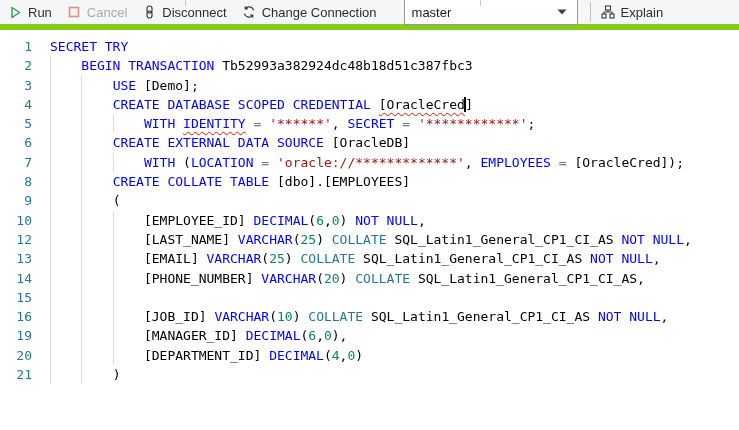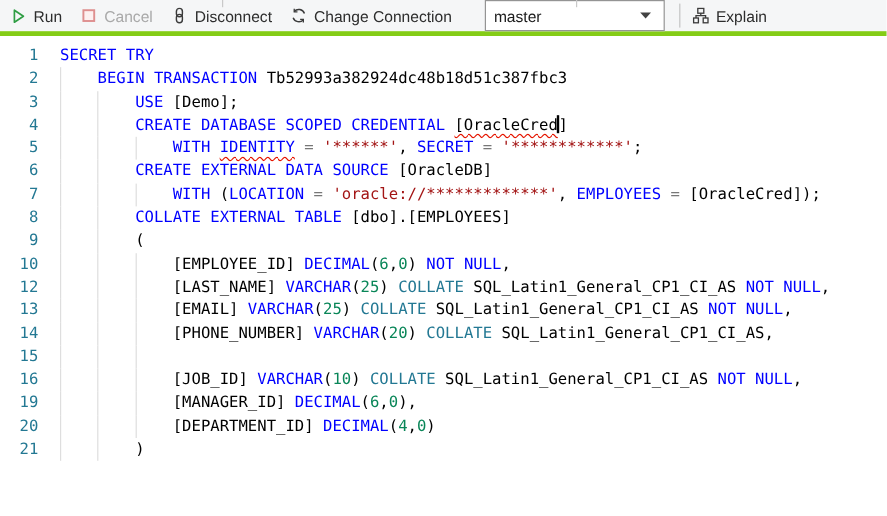--- a/index.html
+++ b/index.html
@@ -1,26 +1,26 @@
 <!DOCTYPE html>
 <html style="--kw: #0000ff; --num: #098658; --str: #a31515; --op: #777777; --cl: #237893; --lnc: #237893; --sqc: #e51400;"><head>
 <meta charset="utf-8">
 <style>
   html,body{margin:0;padding:0;background:#fff;}
   .app{position:relative;width:739px;height:430px;overflow:hidden;background:#fff;
        font-family:"Liberation Sans",sans-serif;}
 
   
-  .toolbar{position:relative;height:30px;background:#f5f6f7;border-bottom:4px solid #84cc16;
+  .toolbar{position:relative;height:30px;background:#f5f6f7;border-bottom:6px solid #84cc16;
            display:flex;align-items:center;padding:0 8px;box-sizing:border-box;}
   .tb-btn{display:flex;align-items:center;gap:5px;margin-right:15px;font-size:13px;
           color:#2d2d2d;cursor:pointer;user-select:none;white-space:nowrap;}
   .tb-btn.disabled{color:#a9a9a9;cursor:default;}
   .tb-icon{display:inline-flex;align-items:center;justify-content:center;width:15px;height:15px;}
-  .dropdown{display:flex;align-items:center;justify-content:space-between;width:150px;height:23px;
+  .dropdown{display:flex;align-items:center;justify-content:space-between;width:174px;height:23px;
             background:#fff;border:1px solid #949494;margin-left:12px;margin-right:10px;
             padding:12px 7px;font-size:13px;color:#1b1b1b;cursor:pointer;box-sizing:border-box;}
   .tb-sep{width:1px;height:20px;background:#c4c4c4;margin:0 10px 0 2px;}
   .top-tick{position:absolute;top:0;width:1px;height:6px;background:#c9c9c9;}
 
   
   .editor{position:relative;height:400px;background:#ffffff;overflow:hidden;
           font-family:"DejaVu Sans Mono","Liberation Mono",monospace;font-size:13px;
           padding-top:7px;box-sizing:border-box;cursor:text;}
   .row{position:relative;height:19.3px;line-height:19.3px;}
@@ -150,21 +150,21 @@
           <span class="ln">7</span>
           <span class="guide" style="left: 50px;"></span>
           <span class="guide" style="left: 81.3px;"></span>
           <span class="guide" style="left: 112.6px;"></span>
           <span class="codetxt">            <span class="kw">WITH</span><span class="id"> (</span><span class="kw">LOCATION</span><span class="op"> = </span><span class="str">'oracle://*************'</span><span class="id">, </span><span class="kw">EMPLOYEES</span><span class="op"> = </span><span class="id">[OracleCred]);</span></span>
         </div>
         <div class="row">
           <span class="ln">8</span>
           <span class="guide" style="left: 50px;"></span>
           <span class="guide" style="left: 81.3px;"></span>
-          <span class="codetxt">        <span class="kw">COLLATE EXTERNAL TABLE</span><span class="id"> [dbo].[EMPLOYEES]</span></span>
+          <span class="codetxt">        <span class="kw">CREATE COLLATE TABLE</span><span class="id"> [dbo].[EMPLOYEES]</span></span>
         </div>
         <div class="row">
           <span class="ln">9</span>
           <span class="guide" style="left: 50px;"></span>
           <span class="guide" style="left: 81.3px;"></span>
           <span class="codetxt">        <span class="id">(</span></span>
         </div>
         <div class="row">
           <span class="ln">10</span>
           <span class="guide" style="left: 50px;"></span>

